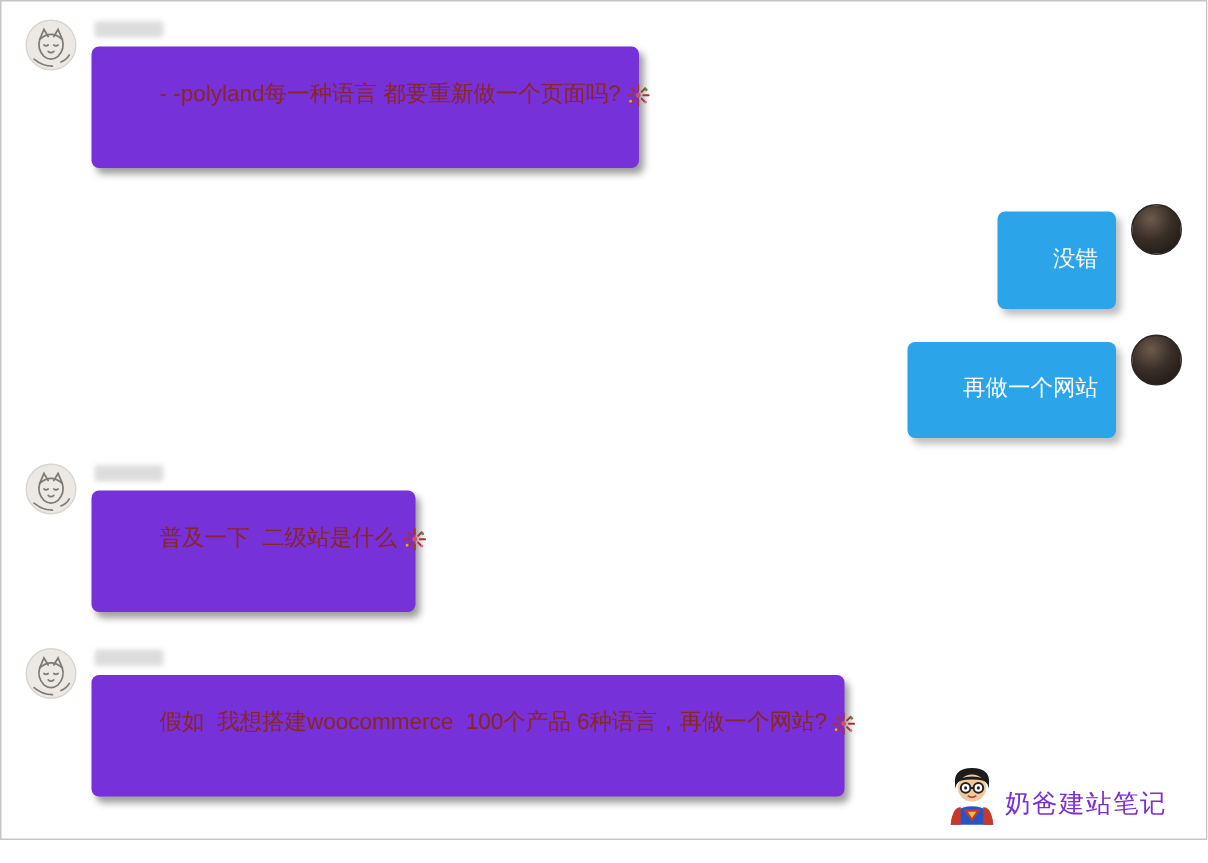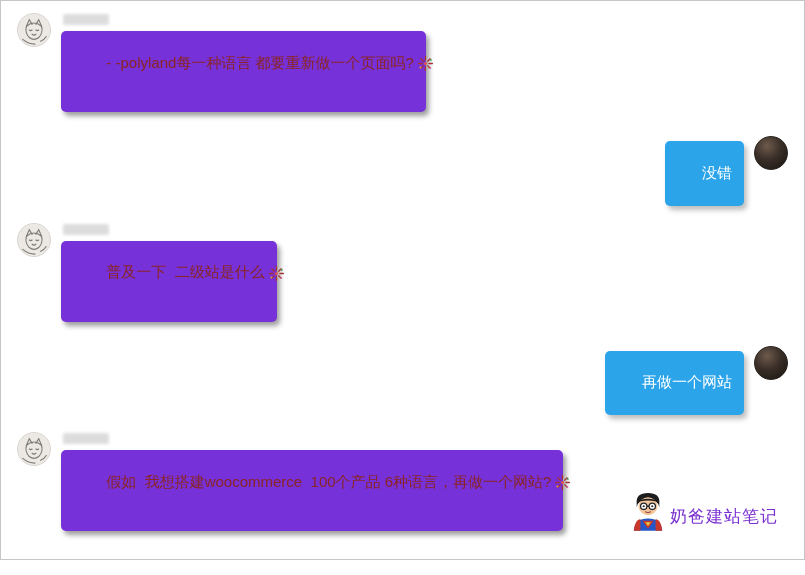--- a/index.html
+++ b/index.html
@@ -76,21 +76,21 @@
 
   .sparkle {
     position: absolute;
     top: -9px; right: -8px;
     width: 17px; height: 17px;
     pointer-events: none;
   }
 
   .watermark {
     position: absolute;
-    right: 26px; bottom: 28px;
+    right: 26px; bottom: 9px;
     display: flex;
     align-items: flex-end;
     gap: 5px;
   }
   .wm-icon { width: 34px; height: 40px; display: inline-block; }
   .wm-text {
     color: var(--watermark-text-color, #7a2fd0);
     font-size: 17px;
     line-height: 1;
     padding-bottom: 6px;
@@ -145,20 +145,27 @@
   </div>
 
   <div class="row right">
     <div class="bubble bubble-right">
       <span class="msg-text">没错</span>
     </div>
     <span class="avatar avatar-right"></span>
   </div>
 
 
+  <div class="row right">
+    <div class="bubble bubble-right">
+      <span class="msg-text">再做一个网站</span>
+    </div>
+    <span class="avatar avatar-right"></span>
+  </div>
+
   <div class="row left">
     <span class="avatar avatar-left">
       <svg viewBox="0 0 34 34" width="32" height="32" aria-hidden="true">
         <circle cx="17" cy="17" r="17" fill="#ece9e4"></circle>
         <g fill="none" stroke="#7d7a74" stroke-width="1.2" stroke-linecap="round">
           <path d="M9 13 L12 6 L15 11"></path>
           <path d="M19 11 L22 6 L25 13"></path>
           <path d="M9 13 Q7 20 12 25 Q17 29 22 25 Q27 20 25 13 Q21 9.5 17 9.5 Q13 9.5 9 13"></path>
           <path d="M12 17 q1.5 1.2 3 0"></path>
           <path d="M19 17 q1.5 1.2 3 0"></path>
@@ -187,27 +194,20 @@
             <circle cx="8" cy="8" r="1.5" fill="#d9534f"></circle>
             <circle cx="13" cy="4.6" r="0.9" fill="#3a9a4a"></circle>
             <circle cx="3.2" cy="11.8" r="0.9" fill="#e0a23c"></circle>
             <circle cx="12.6" cy="12.2" r="0.8" fill="#d46bb0"></circle>
           </svg>
         </span>
       </div>
     </div>
   </div>
 
-  <div class="row right">
-    <div class="bubble bubble-right">
-      <span class="msg-text">再做一个网站</span>
-    </div>
-    <span class="avatar avatar-right"></span>
-  </div>
-
   <div class="row left">
     <span class="avatar avatar-left">
       <svg viewBox="0 0 34 34" width="32" height="32" aria-hidden="true">
         <circle cx="17" cy="17" r="17" fill="#ece9e4"></circle>
         <g fill="none" stroke="#7d7a74" stroke-width="1.2" stroke-linecap="round">
           <path d="M9 13 L12 6 L15 11"></path>
           <path d="M19 11 L22 6 L25 13"></path>
           <path d="M9 13 Q7 20 12 25 Q17 29 22 25 Q27 20 25 13 Q21 9.5 17 9.5 Q13 9.5 9 13"></path>
           <path d="M12 17 q1.5 1.2 3 0"></path>
           <path d="M19 17 q1.5 1.2 3 0"></path>

